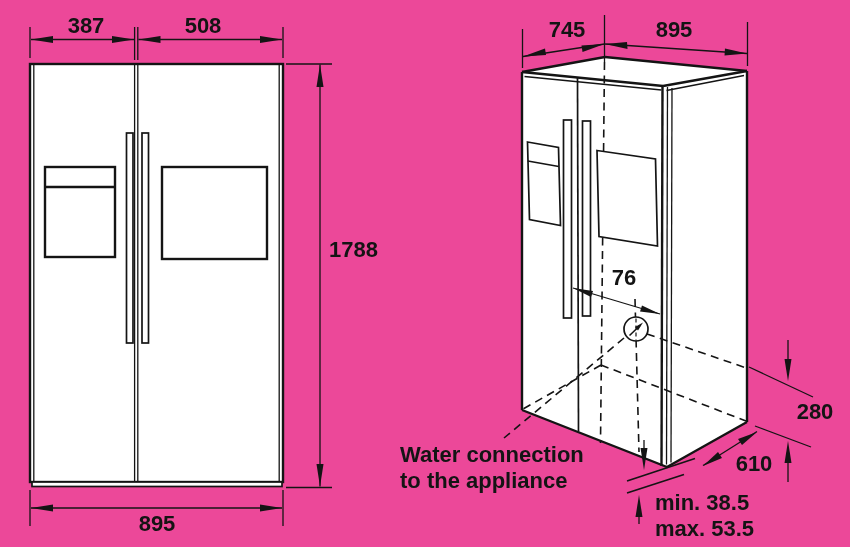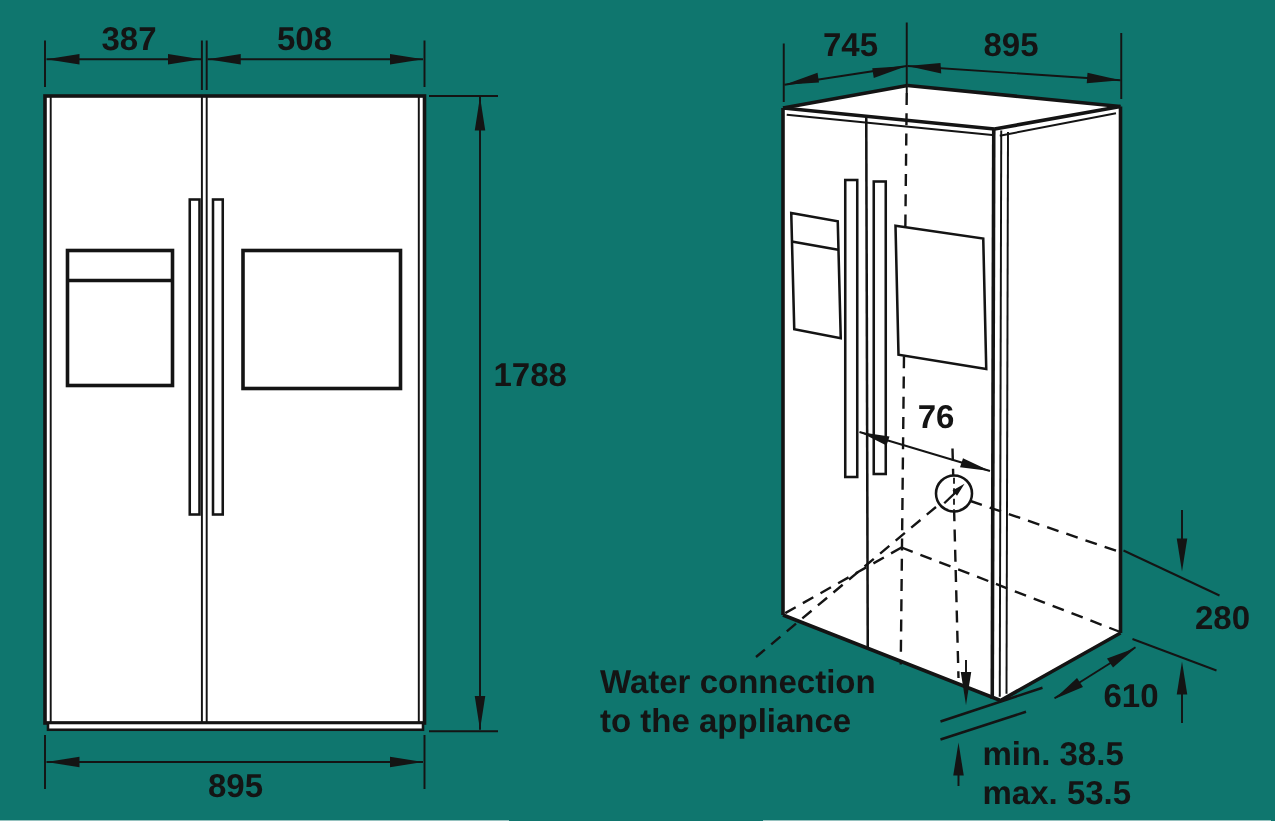--- a/index.html
+++ b/index.html
@@ -1,16 +1,16 @@
 <!DOCTYPE html>
 <html><head>
 <meta charset="utf-8">
 <style>
   html,body{margin:0;padding:0;background:#ffffff;}
-  #stage{position:relative;width:850px;height:547px;background:#0f766e;overflow:hidden;
+  #stage{position:relative;width:850px;height:547px;background:#ec4899;overflow:hidden;
          font-family:"Liberation Sans", sans-serif;}
   svg{position:absolute;left:0;top:0;}
   .edge{stroke:#141414;fill:none;}
   .thick{stroke-width:2.4;}
   .mid{stroke-width:1.7;}
   .thin{stroke-width:1.3;}
   .dim{stroke:#141414;stroke-width:1.3;fill:none;}
   .hidden-edge{stroke:#141414;stroke-width:1.6;fill:none;stroke-dasharray:8 5.5;}
   .arrow{fill:#141414;stroke:none;}
   .whitefill{fill:#ffffff;}

